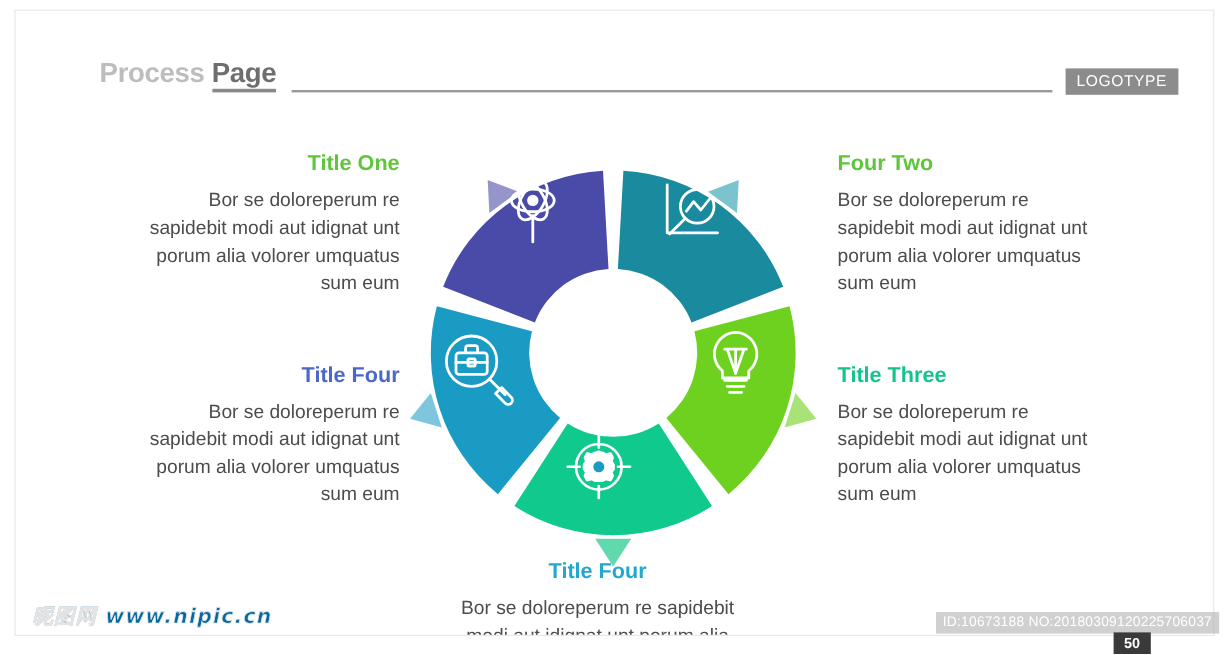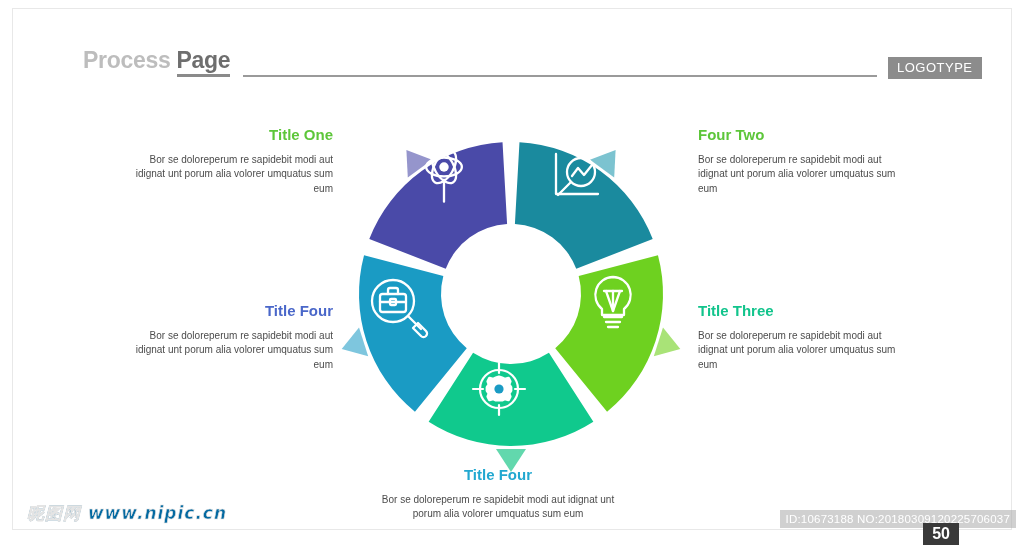--- a/index.html
+++ b/index.html
@@ -74,27 +74,27 @@
     padding: 4px 9px 5px 9px;
     line-height: 1;
   }
 
   
   .block {
     position: absolute;
     width: 215px;
   }
   .block .bt {
-    font-size: 15px;
+    font-size: 18px;
     font-weight: bold;
     margin: 0 0 9px 0;
     line-height: 1.1;
   }
   .block .bb {
-    font-size: 10px;
+    font-size: 16px;
     color: #4c4c4c;
     line-height: 1.45;
     margin: 0;
   }
   .block.left  { text-align: right; }
   .block.right { text-align: left; }
   .block.center{ text-align: center; width: 250px; }
 
   #blk-one   { left: 105px; top: 118px; }
   #blk-two   { left: 685px; top: 118px; }
@@ -134,21 +134,21 @@
     font-size: 11.5px;
     padding: 3px 6px;
     letter-spacing: 0.2px;
   }
   .wm-badge {
     position: absolute;
     right: 65px;
     bottom: 1px;
     background: #3a3a3a;
     color: #ffffff;
-    font-size: 16px;
+    font-size: 12px;
     font-weight: bold;
     padding: 2px 9px;
   }
 </style>
 </head>
 <body>
 
 <div class="slide">
 
   <div class="header">

